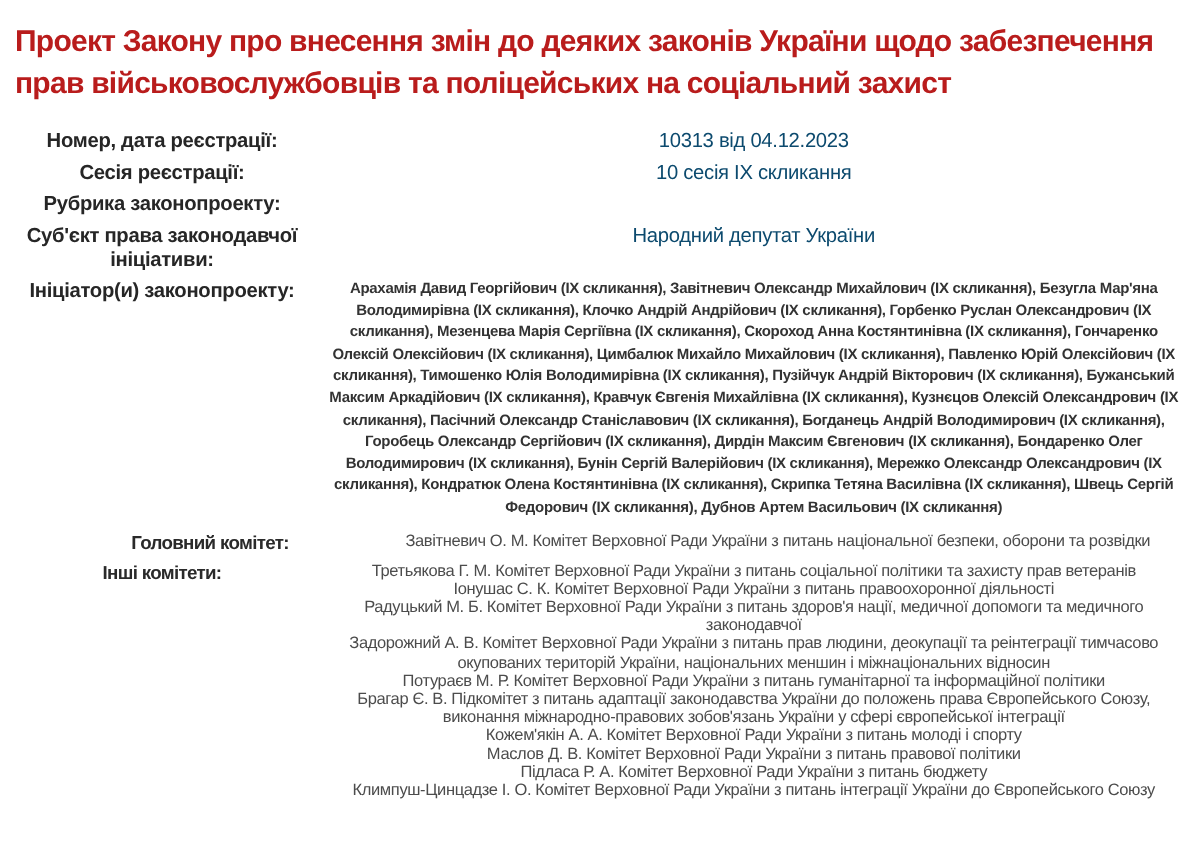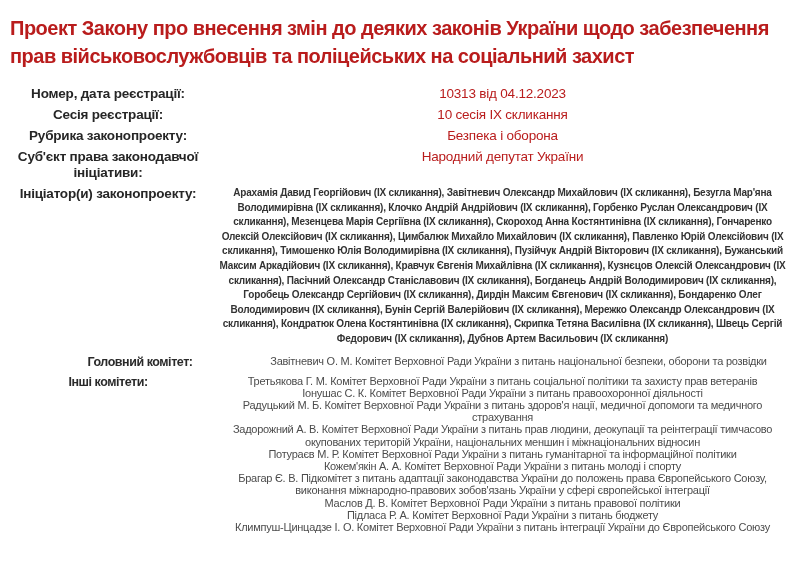--- a/index.html
+++ b/index.html
@@ -33,21 +33,21 @@
     font-size: 13.5px;
     line-height: 16px;
     letter-spacing: -0.2px;
     color: #262626;
     padding-right: 10px;
   }
   .value {
     font-size: 13.5px;
     line-height: 16px;
     letter-spacing: -0.2px;
-    color: #b91c1c;
+    color: #0c4a6e;
   }
 
   .row-initiators { margin-bottom: 8px; }
   .row-initiators .value {
     font-weight: 700;
     font-size: 10px;
     line-height: 14.6px;
     letter-spacing: -0.2px;
     color: #333333;
   }
@@ -81,21 +81,20 @@
       <div class="value">10313 від 04.12.2023</div>
     </div>
 
     <div class="row">
       <div class="label">Сесія реєстрації:</div>
       <div class="value">10 сесія IX скликання</div>
     </div>
 
     <div class="row">
       <div class="label">Рубрика законопроекту:</div>
-      <div class="value">Безпека і оборона</div>
     </div>
 
     <div class="row">
       <div class="label">Суб'єкт права законодавчої ініціативи:</div>
       <div class="value">Народний депутат України</div>
     </div>
 
     <div class="row row-initiators">
       <div class="label">Ініціатор(и) законопроекту:</div>
       <div class="value">Арахамія Давид Георгійович (ІХ скликання), Завітневич Олександр Михайлович (ІХ скликання), Безугла Мар'яна Володимирівна (ІХ скликання), Клочко Андрій Андрійович (ІХ скликання), Горбенко Руслан Олександрович (ІХ скликання), Мезенцева Марія Сергіївна (ІХ скликання), Скороход Анна Костянтинівна (ІХ скликання), Гончаренко Олексій Олексійович (ІХ скликання), Цимбалюк Михайло Михайлович (ІХ скликання), Павленко Юрій Олексійович (ІХ скликання), Тимошенко Юлія Володимирівна (ІХ скликання), Пузійчук Андрій Вікторович (ІХ скликання), Бужанський Максим Аркадійович (ІХ скликання), Кравчук Євгенія Михайлівна (ІХ скликання), Кузнєцов Олексій Олександрович (ІХ скликання), Пасічний Олександр Станіславович (ІХ скликання), Богданець Андрій Володимирович (ІХ скликання), Горобець Олександр Сергійович (ІХ скликання), Дирдін Максим Євгенович (ІХ скликання), Бондаренко Олег Володимирович (ІХ скликання), Бунін Сергій Валерійович (ІХ скликання), Мережко Олександр Олександрович (ІХ скликання), Кондратюк Олена Костянтинівна (ІХ скликання), Скрипка Тетяна Василівна (ІХ скликання), Швець Сергій Федорович (ІХ скликання), Дубнов Артем Васильович (ІХ скликання)</div>
@@ -104,25 +103,25 @@
     <div class="row section-condensed row-main-committee">
       <div class="label">Головний комітет:</div>
       <div class="value">Завітневич О. М. Комітет Верховної Ради України з питань національної безпеки, оборони та розвідки</div>
     </div>
 
     <div class="row section-condensed">
       <div class="label">Інші комітети:</div>
       <div class="value">
         <div class="committee">Третьякова Г. М. Комітет Верховної Ради України з питань соціальної політики та захисту прав ветеранів</div>
         <div class="committee">Іонушас С. К. Комітет Верховної Ради України з питань правоохоронної діяльності</div>
-        <div class="committee">Радуцький М. Б. Комітет Верховної Ради України з питань здоров'я нації, медичної допомоги та медичного страхування</div>
+        <div class="committee">Радуцький М. Б. Комітет Верховної Ради України з питань здоров'я нації, медичної допомоги та медичного законодавчої</div>
         <div class="committee">Задорожний А. В. Комітет Верховної Ради України з питань прав людини, деокупації та реінтеграції тимчасово окупованих територій України, національних меншин і міжнаціональних відносин</div>
         <div class="committee">Потураєв М. Р. Комітет Верховної Ради України з питань гуманітарної та інформаційної політики</div>
+        <div class="committee">Брагар Є. В. Підкомітет з питань адаптації законодавства України до положень права Європейського Союзу, виконання міжнародно-правових зобов'язань України у сфері європейської інтеграції</div>
         <div class="committee">Кожем'якін А. А. Комітет Верховної Ради України з питань молоді і спорту</div>
-        <div class="committee">Брагар Є. В. Підкомітет з питань адаптації законодавства України до положень права Європейського Союзу, виконання міжнародно-правових зобов'язань України у сфері європейської інтеграції</div>
         <div class="committee">Маслов Д. В. Комітет Верховної Ради України з питань правової політики</div>
         <div class="committee">Підласа Р. А. Комітет Верховної Ради України з питань бюджету</div>
         <div class="committee">Климпуш-Цинцадзе І. О. Комітет Верховної Ради України з питань інтеграції України до Європейського Союзу</div>
       </div>
     </div>
 
   </div>
 </div>
 
 </body></html>

